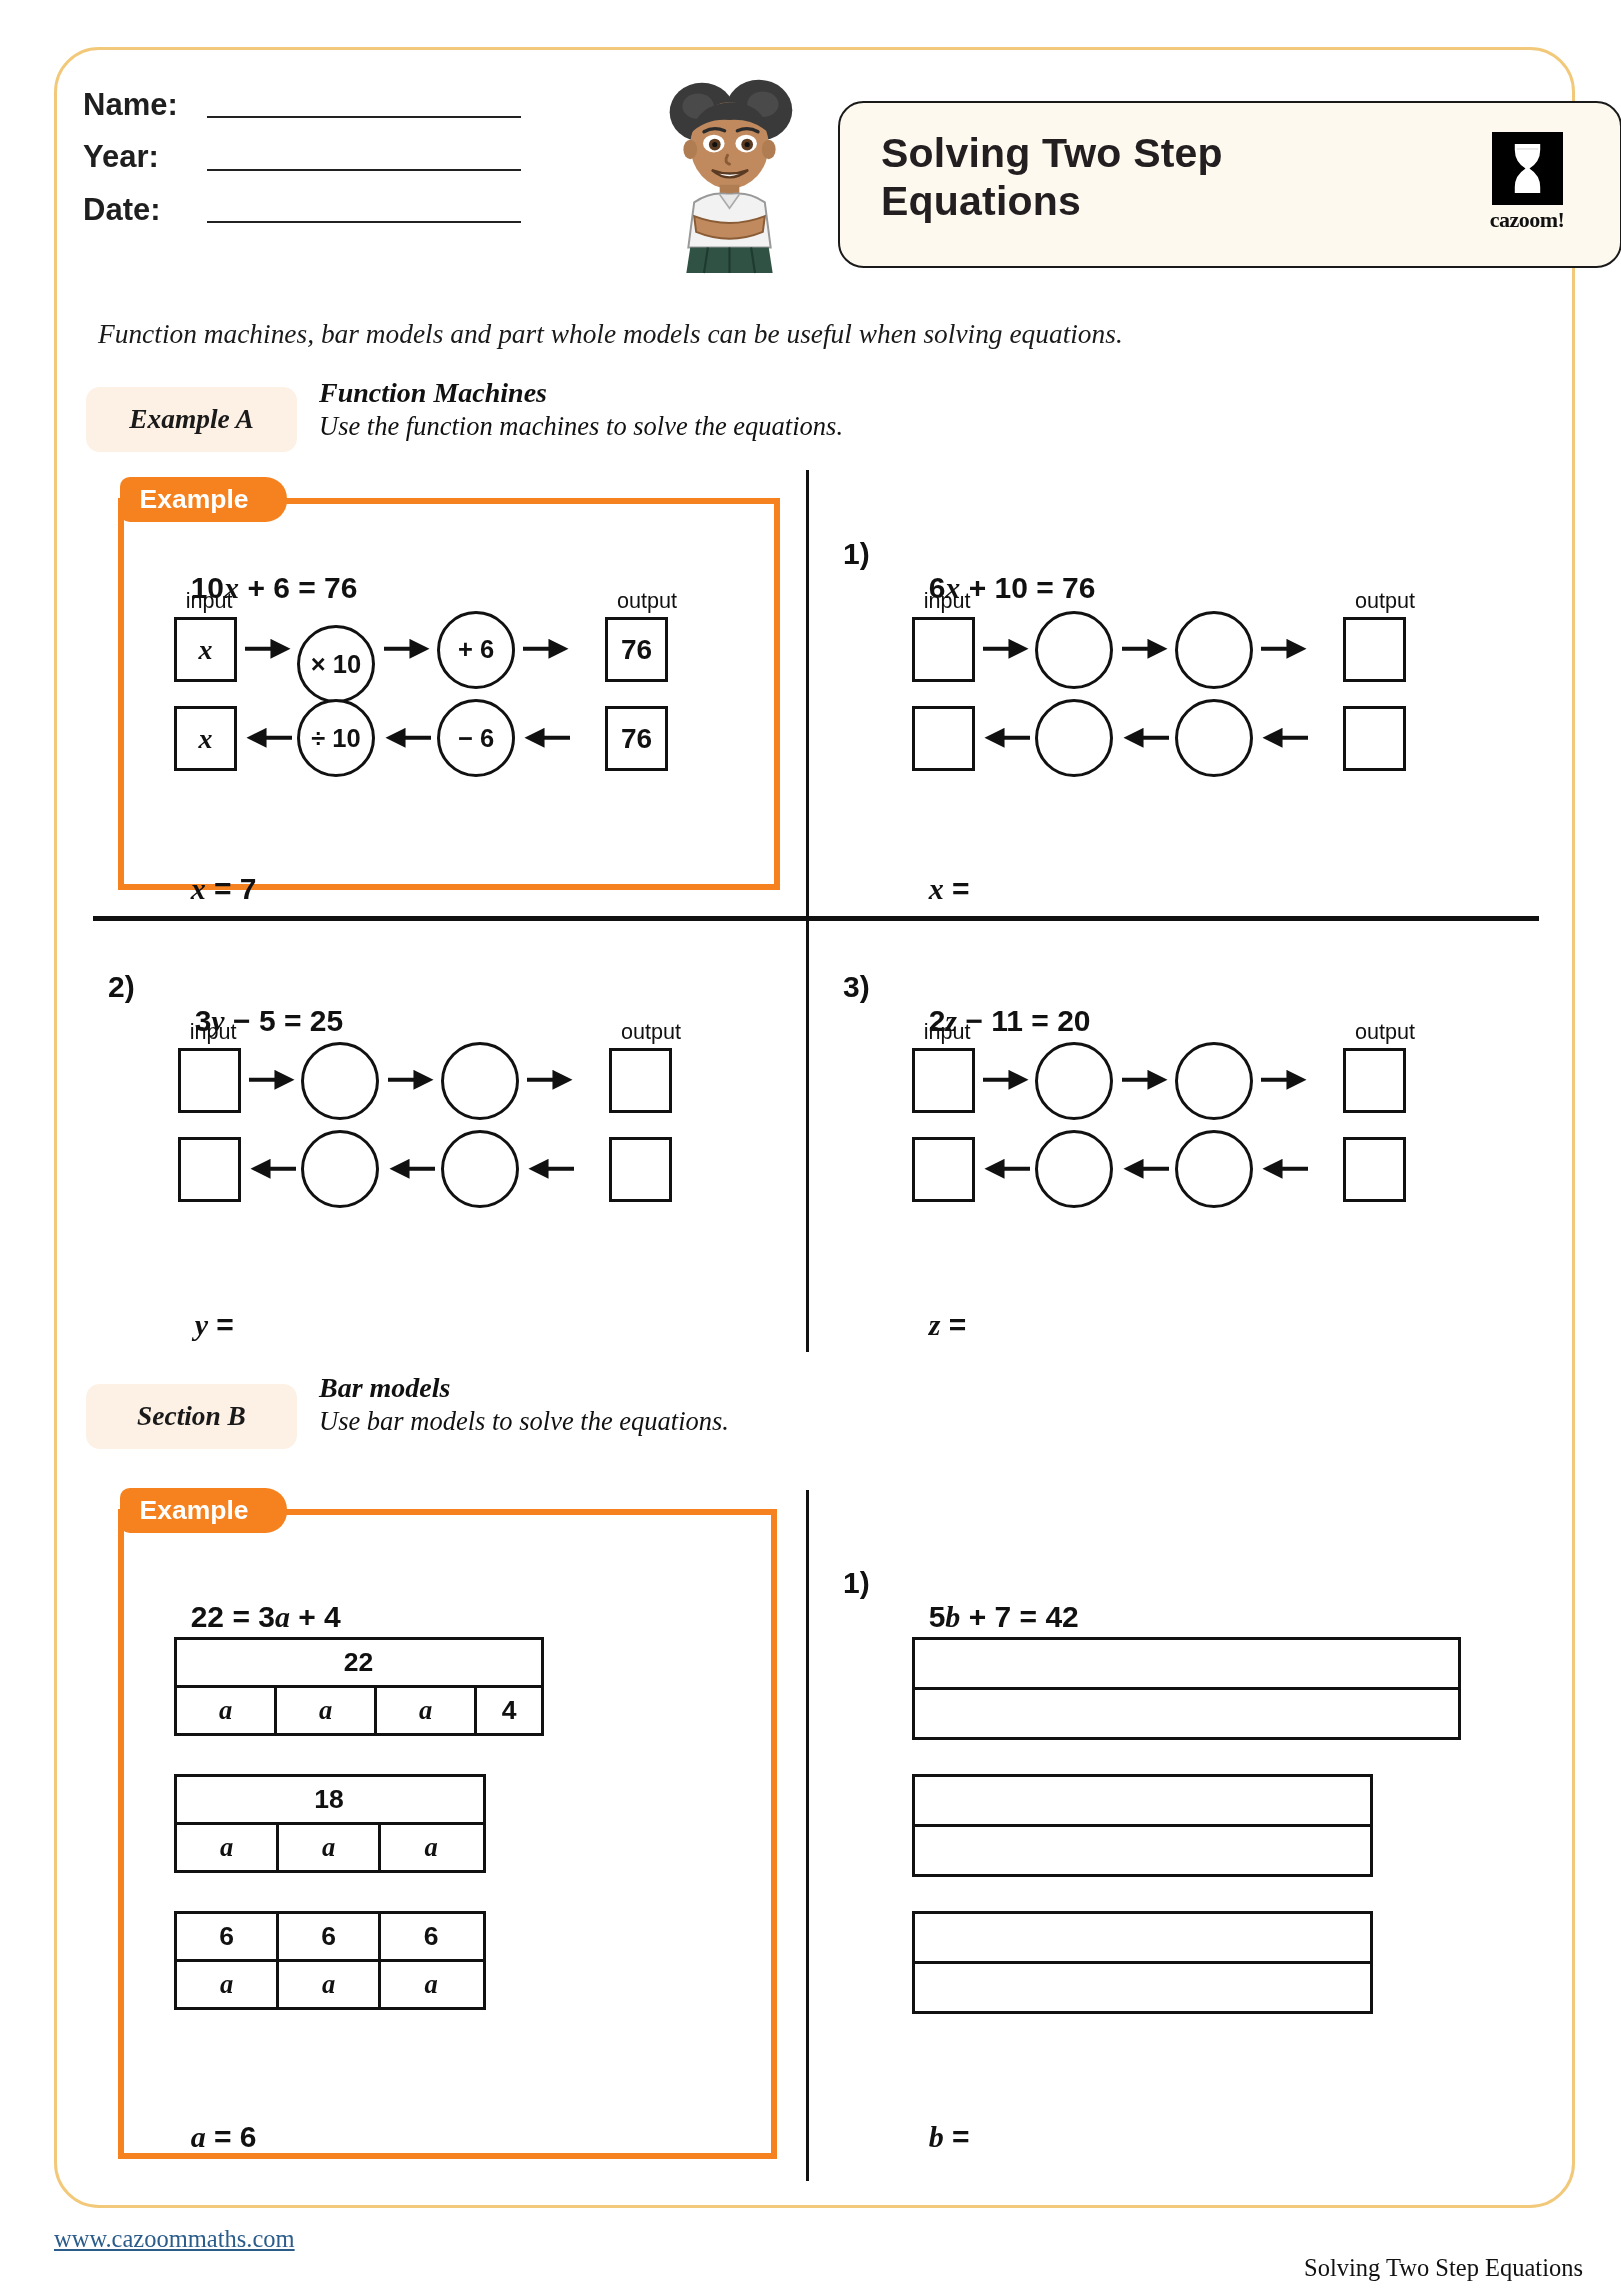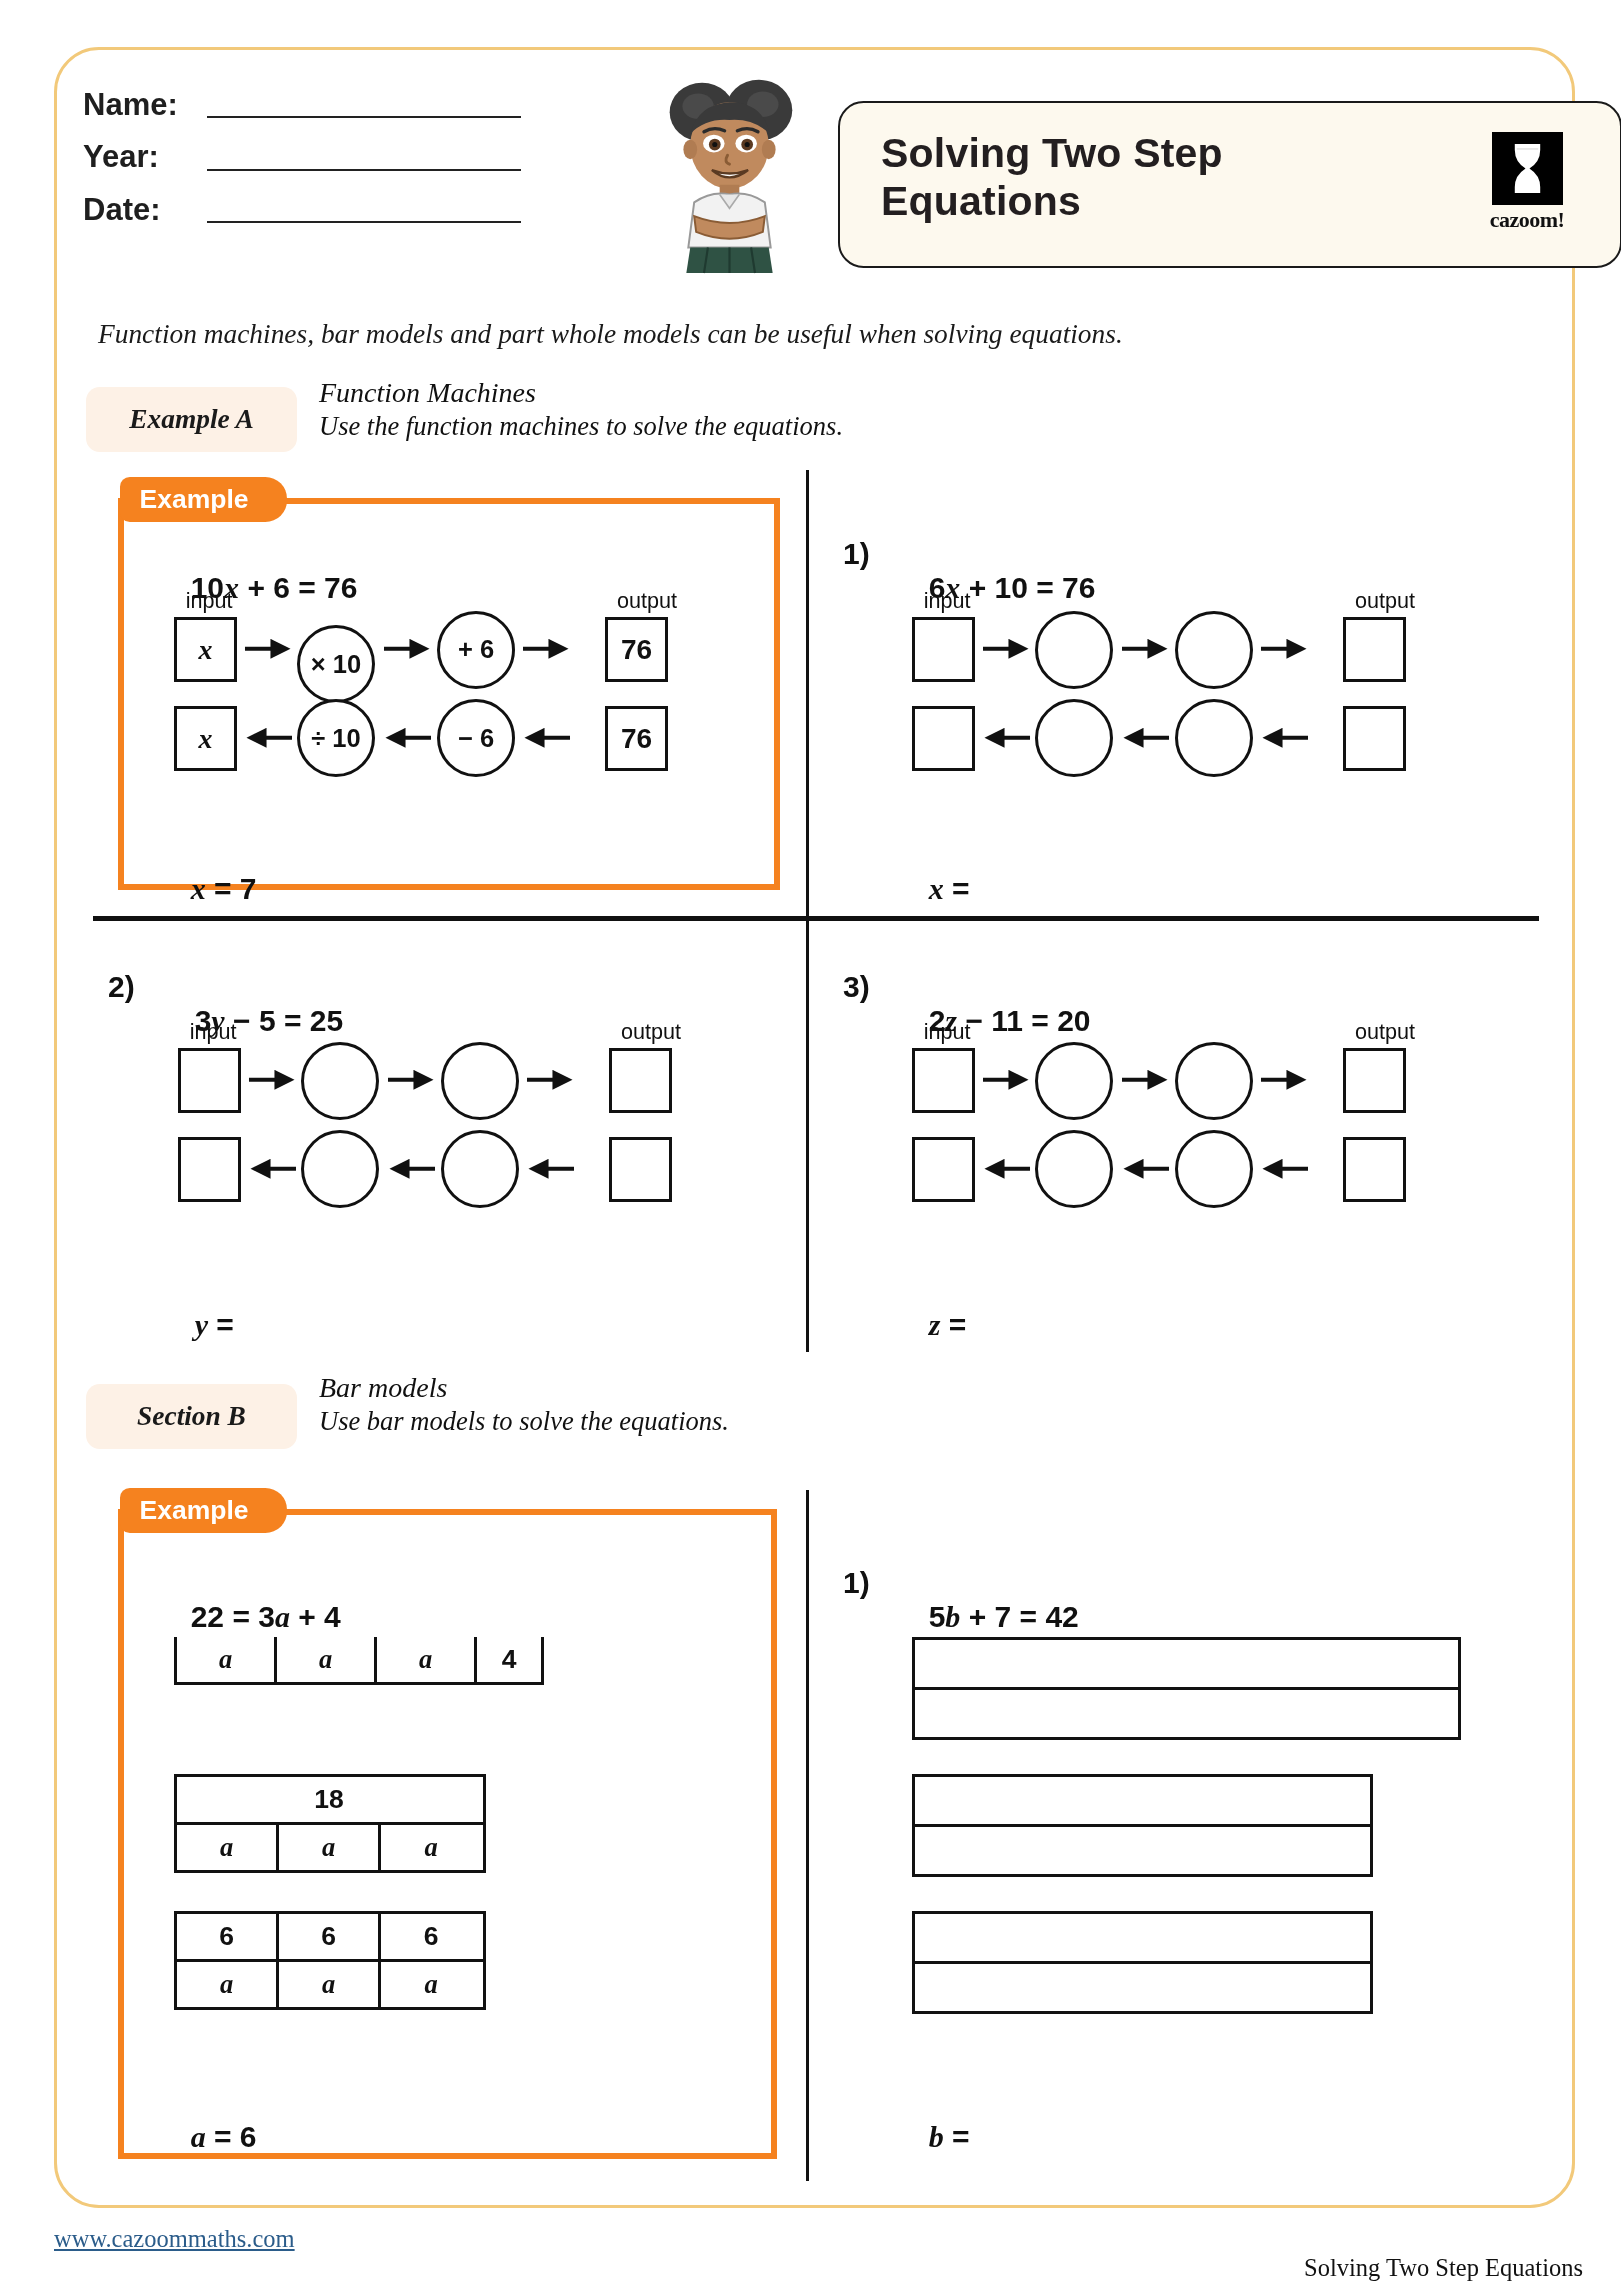--- a/index.html
+++ b/index.html
@@ -84,21 +84,21 @@
     border-radius:13.7px;
     display:flex; align-items:center; justify-content:center;
     font-family:"Liberation Serif", serif;
     font-weight:bold; font-style:italic; font-size:27.4px; color:#1a1a1a;
   }
   .section-title{
     position:absolute;
     font-family:"Liberation Serif", serif; color:#111;
   }
   .section-title .st-main{
-    font-weight:normal; font-style:italic; font-size:28px; display:block;
+    font-weight:bold; font-style:italic; font-size:28px; display:block;
     line-height:1.15;
   }
   .section-title .st-sub{
     font-style:italic; font-size:26.5px; display:block; line-height:1.3;
   }
 
   
   .example-box{
     position:absolute;
     border:6.9px solid #F5821F;
@@ -443,20 +443,23 @@
 <div class="v-div" style="left:806px; top:1490px; height:691px;"></div>
 
 <div class="example-tab" style="left:120px; top:1488px;">Example</div>
 <div class="example-box" style="left:118px; top:1509px; width:659px; height:650px;"></div>
 
 <div class="eqn" style="left:174px; top:1566px;">
   <span>22 = 3</span><i>a</i><span> + 4</span>
 </div>
 
 <div class="bar-group" style="left:174px; top:1637px; width:370px;">
+  <div class="bar-row first">
+    <div class="bar-cell" style="width:363px;">22</div>
+  </div>
   <div class="bar-row">
     <div class="bar-cell" style="width:108px;">
         <i>a</i>
       </div>
     <div class="bar-cell" style="width:108px;">
         <i>a</i>
       </div>
     <div class="bar-cell" style="width:108px;">
         <i>a</i>
       </div>

